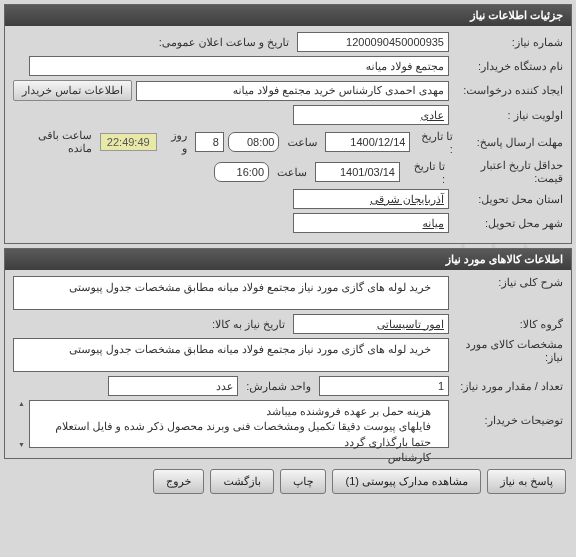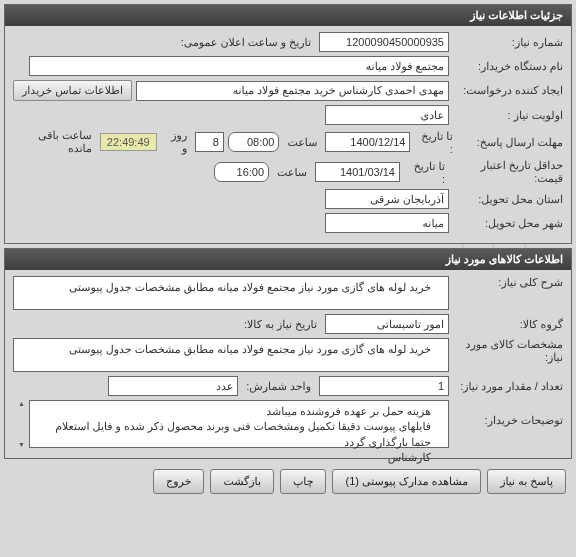--- a/index.html
+++ b/index.html
@@ -63,21 +63,21 @@
   padding: 2px 4px;
   font-size: 11px;
   color: #333;
   height: 20px;
   display: flex;
   align-items: center;
   text-align: right;
 }
 .fld-sm { width: 85px; padding-left: 39px; }
 .fld-xs { width: 55px; border-radius: 7px; }
-.fld-md { width: 124px; }
+.fld-md { width: 156px; text-decoration: underline; }
 .fld-lg { flex: 1; max-width: 360px; }
 .fld-xl { flex: 1; max-width: 420px; }
 .textarea {
   background: #fff;
   border: 1px solid #666;
   padding: 3px 17px;
   font-size: 11px;
   color: #333;
   line-height: 1.4;
   resize: none;
@@ -128,21 +128,21 @@
 <body>
 
 <div class="watermark">سامانه تدارکات الکترونیکی دولت</div>
 
 <div class="panel">
   <div class="panel-header">جزئیات اطلاعات نیاز</div>
   <div class="panel-body">
 
     <div class="row">
       <div class="lbl">شماره نیاز:</div>
-      <div class="fld" style="width:130px">1200090450000935</div>
+      <div class="fld" style="width:152px">1200090450000935</div>
       <div class="lbl-mid">تاریخ و ساعت اعلان عمومی:</div>
     </div>
 
     <div class="row">
       <div class="lbl">نام دستگاه خریدار:</div>
       <div class="fld fld-xl">مجتمع فولاد میانه</div>
     </div>
 
     <div class="row">
       <div class="lbl">ایجاد کننده درخواست:</div>

